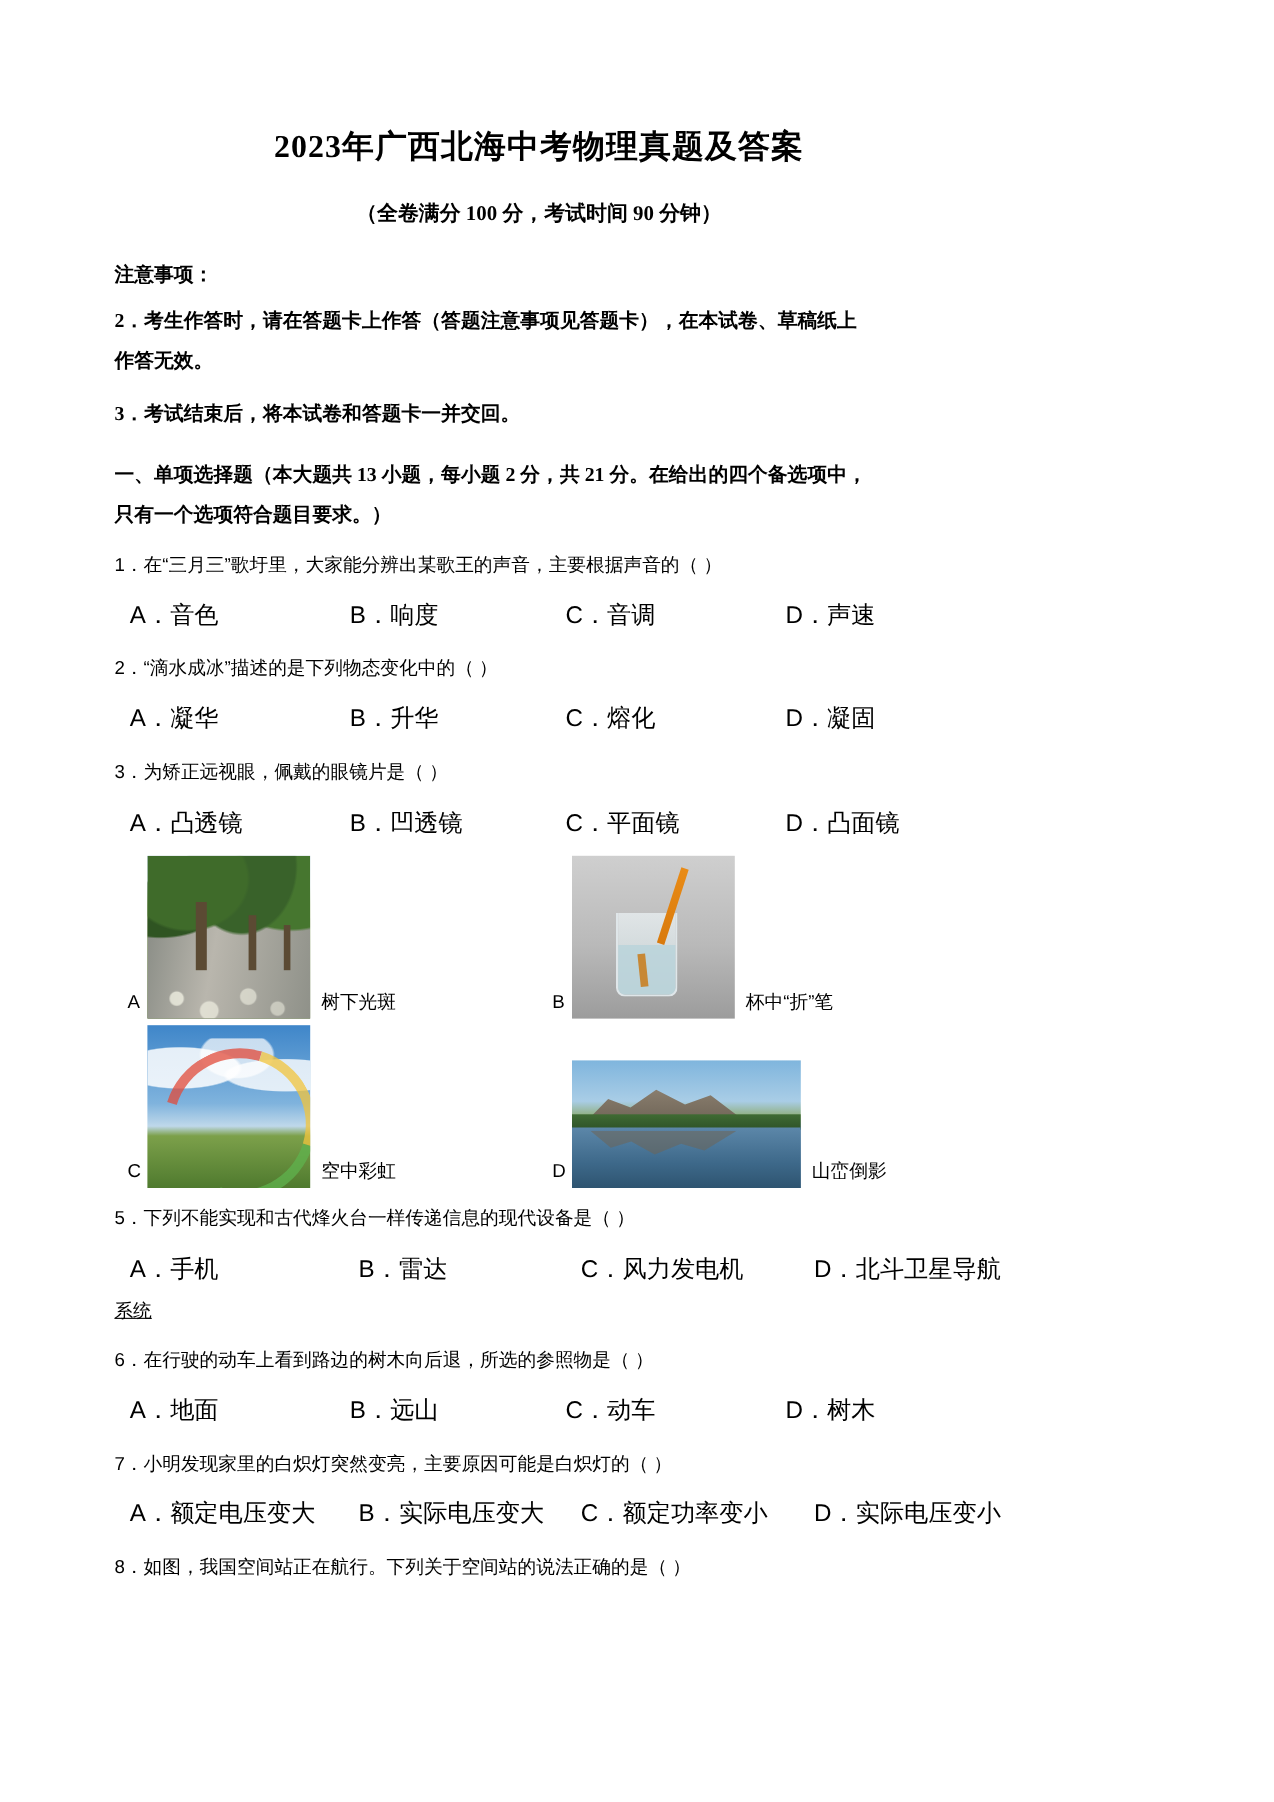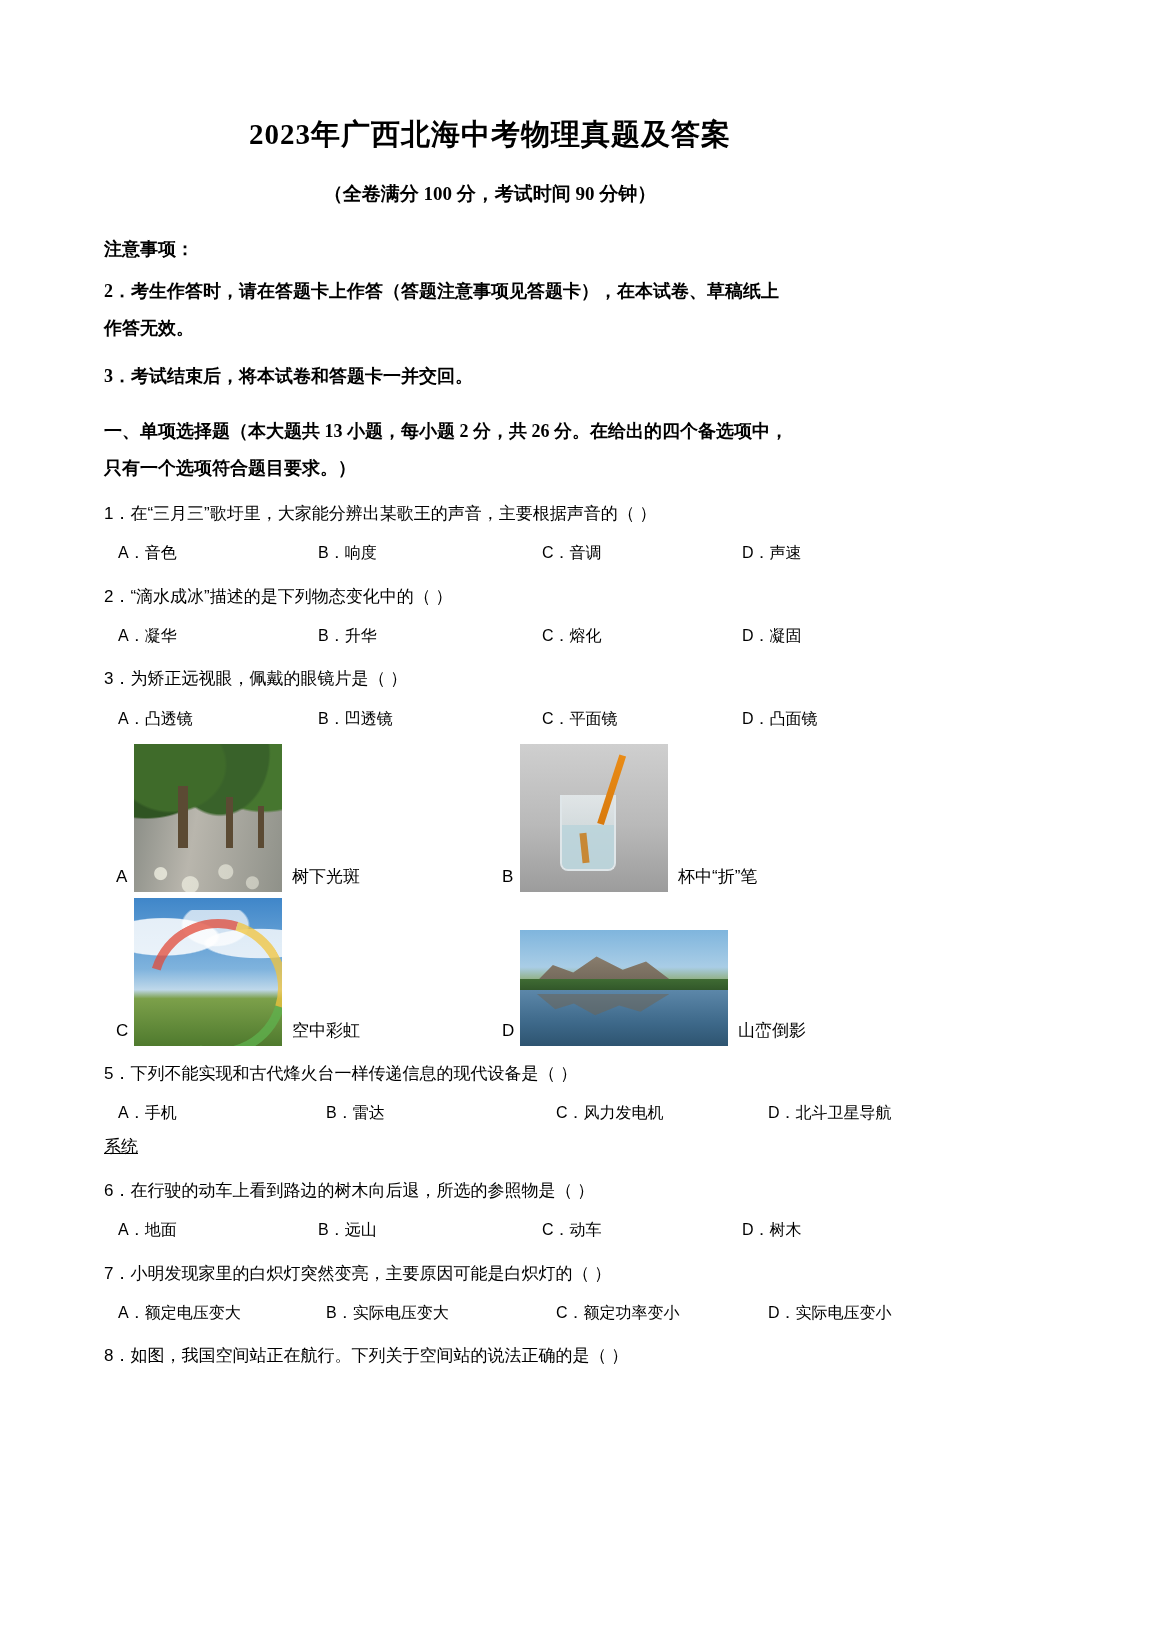--- a/index.html
+++ b/index.html
@@ -56,31 +56,31 @@
     text-align: justify;
   }
   .q-stem {
     font-size: 17px;
     line-height: 1.9;
     margin: 12px 0 0 0;
     font-family: "Liberation Sans", "DejaVu Sans", sans-serif;
   }
   .q-options {
     display: flex;
-    font-size: 16px;
+    font-size: 22px;
     line-height: 1.9;
     margin: 8px 0 0 0;
     font-family: "Liberation Sans", "DejaVu Sans", sans-serif;
   }
   .q-options .opt {
     flex: 0 0 auto;
   }
   .opt-a { width: 200px; margin-left: 14px; }
   .opt-b { width: 196px; }
-  .opt-c { width: 200px; margin-left: 28px; }
+  .opt-c { width: 200px; }
   .opt-d { width: 200px; }
   .q-options.wide .opt-a { width: 208px; }
   .q-options.wide .opt-b { width: 202px; }
   .q-options.wide .opt-c { width: 212px; }
   .cont-line {
     font-size: 17px;
     line-height: 1.9;
     margin: 2px 0 0 0;
     font-family: "Liberation Sans", "DejaVu Sans", sans-serif;
     text-decoration: underline;
@@ -290,21 +290,21 @@
   <h1 class="doc-title">2023年广西北海中考物理真题及答案</h1>
 
   <div class="doc-subtitle">（全卷满分 100 分，考试时间 90 分钟）</div>
 
   <div class="notice-heading">注意事项：</div>
 
   <div class="para bold">2．考生作答时，请在答题卡上作答（答题注意事项见答题卡），在本试卷、草稿纸上</div>
   <div class="para bold" style="margin-top:2px;">作答无效。</div>
   <div class="para bold">3．考试结束后，将本试卷和答题卡一并交回。</div>
 
-  <div class="section-heading">一、单项选择题（本大题共 13 小题，每小题 2 分，共 26 分。在给出的四个备选项中，</div>
+  <div class="section-heading">一、单项选择题（本大题共 13 小题，每小题 2 分，共 21 分。在给出的四个备选项中，</div>
   <div class="section-heading" style="margin-top:2px;">只有一个选项符合题目要求。）</div>
 
   <div class="q-stem">1．在“三月三”歌圩里，大家能分辨出某歌王的声音，主要根据声音的（      ）</div>
   <div class="q-options">
     <span class="opt opt-a">A．音色</span>
     <span class="opt opt-b">B．响度</span>
     <span class="opt opt-c">C．音调</span>
     <span class="opt opt-d">D．声速</span>
   </div>
 

